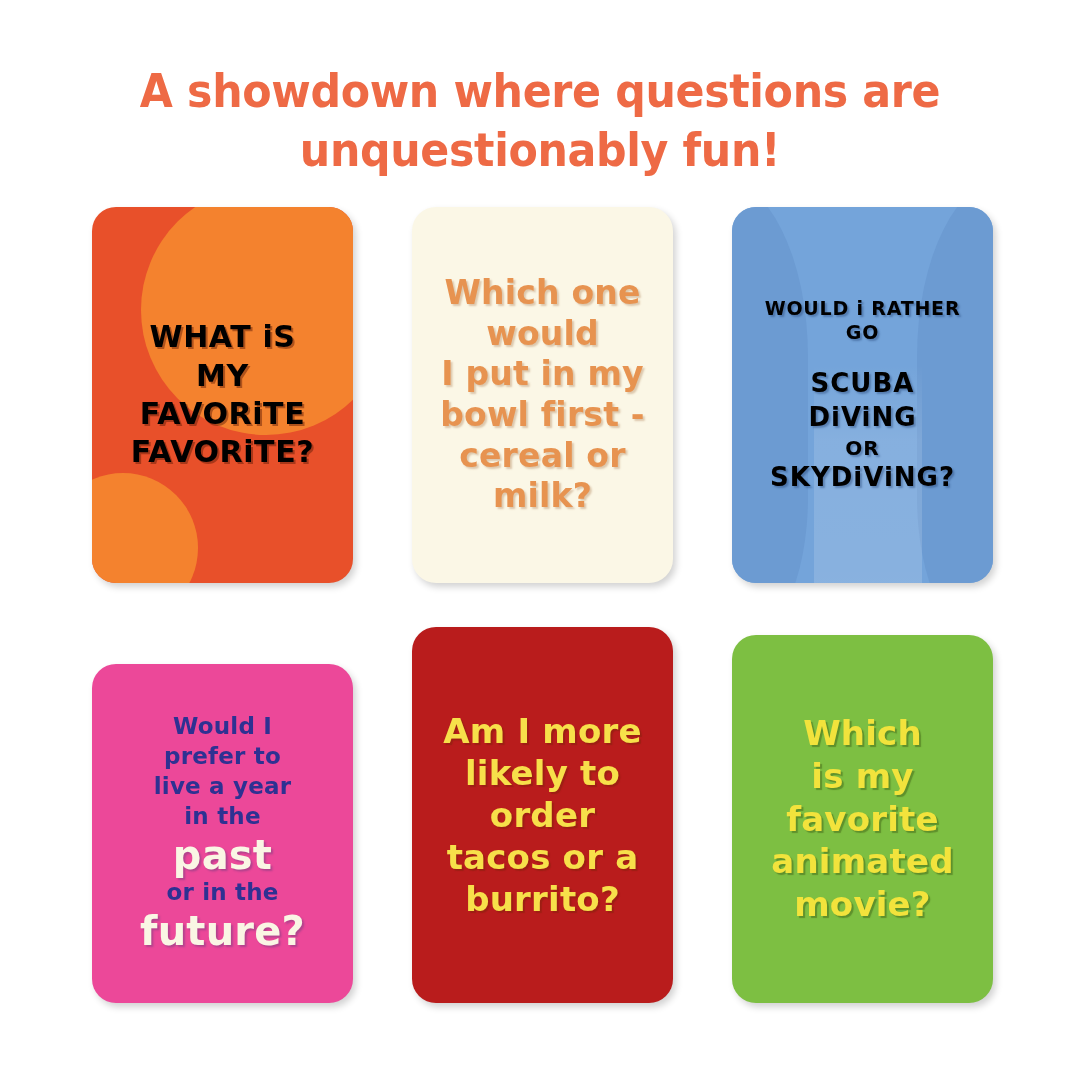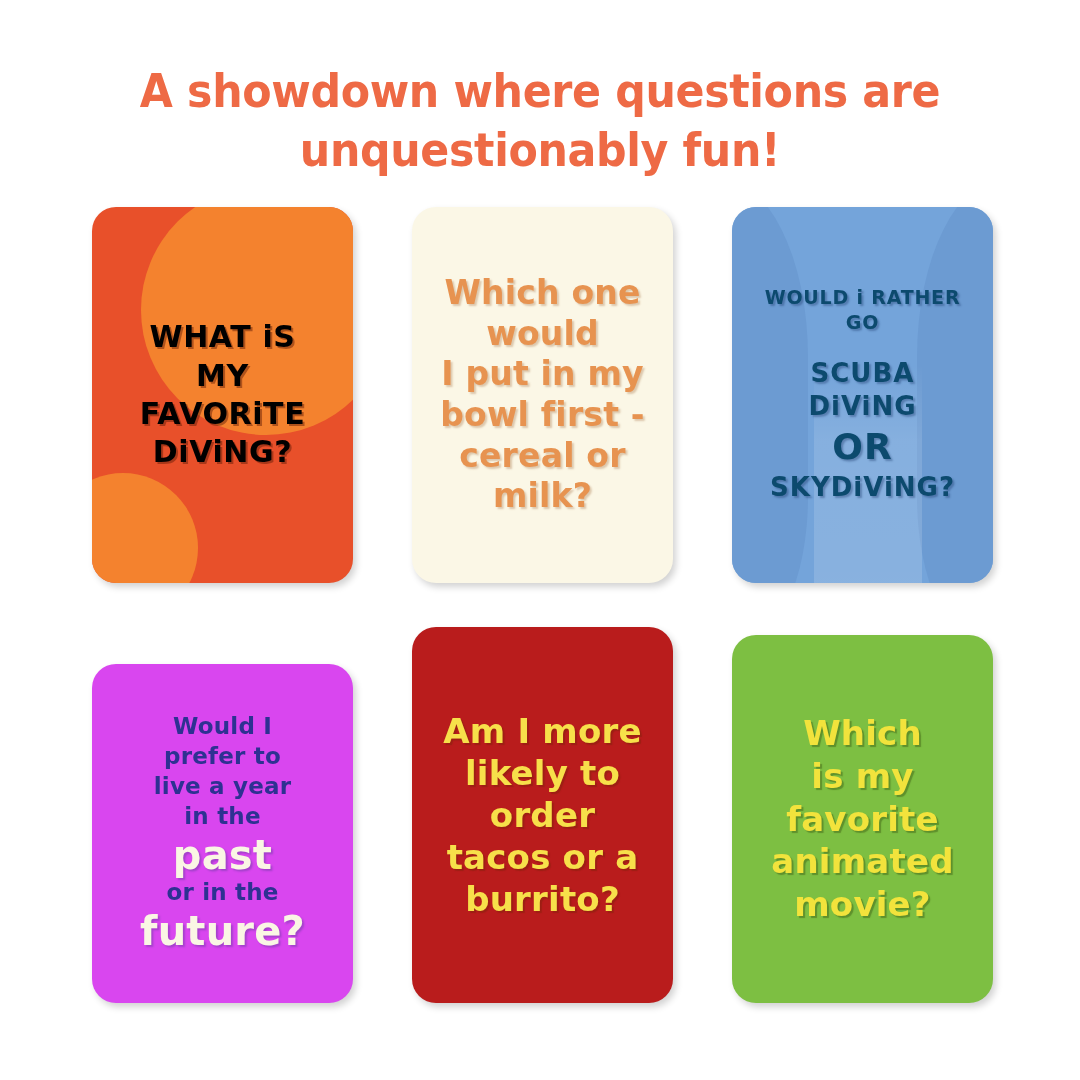--- a/index.html
+++ b/index.html
@@ -123,35 +123,35 @@
     background: #6C9BD2;
   }
   .c-scuba .band {
     position: absolute; z-index: 2;
     left: 52%; top: 0; bottom: 0;
     width: 108px;
     transform: translateX(-50%);
     background: linear-gradient(180deg, rgba(255,255,255,0.00) 0%, rgba(255,255,255,0.00) 42%, rgba(255,255,255,0.13) 62%, rgba(255,255,255,0.15) 100%);
   }
   .c-scuba .card-text {
-    color: #0c4a6e;
+    color: #000000;
     font-family: "DejaVu Sans", sans-serif;
     font-weight: bold;
     line-height: 1.30;
     letter-spacing: 1px;
     font-size: 26px;
     text-shadow: 2px 2px 2px rgba(30,60,110,0.40);
   }
   .c-scuba .ln-1 { font-size: 19px; letter-spacing: 0.8px; }
   .c-scuba .ln-2 { font-size: 26px; margin-top: 22px; }
-  .c-scuba .ln-3 { font-size: 36px; }
+  .c-scuba .ln-3 { font-size: 20px; }
   .c-scuba .ln-4 { font-size: 26px; }
 
   
-  .c-past { background: #d946ef; margin-top: 37px; }
+  .c-past { background: #ec4899; margin-top: 37px; }
   .c-past .card-text {
     color: #2E3192;
     font-family: "DejaVu Sans", sans-serif;
     font-weight: bold;
     font-size: 23px;
     line-height: 1.30;
     letter-spacing: 0.2px;
   }
   .c-past .big {
     display: block;
@@ -196,21 +196,21 @@
   </div>
 
   <div class="grid">
 
     <div class="card c-cuisine">
       <div class="blob blob-tr"></div>
       <div class="blob blob-bl"></div>
       <div class="card-text">
         <span class="ln">WHAT iS MY</span>
         <span class="ln">FAVORiTE</span>
-        <span class="ln">DiViNG?</span>
+        <span class="ln">FAVORiTE?</span>
       </div>
     </div>
 
     <div class="card c-cereal">
       <div class="card-text">
         <span class="ln">Which one</span>
         <span class="ln">would</span>
         <span class="ln">I put in my</span>
         <span class="ln">bowl first -</span>
         <span class="ln">cereal or</span>

